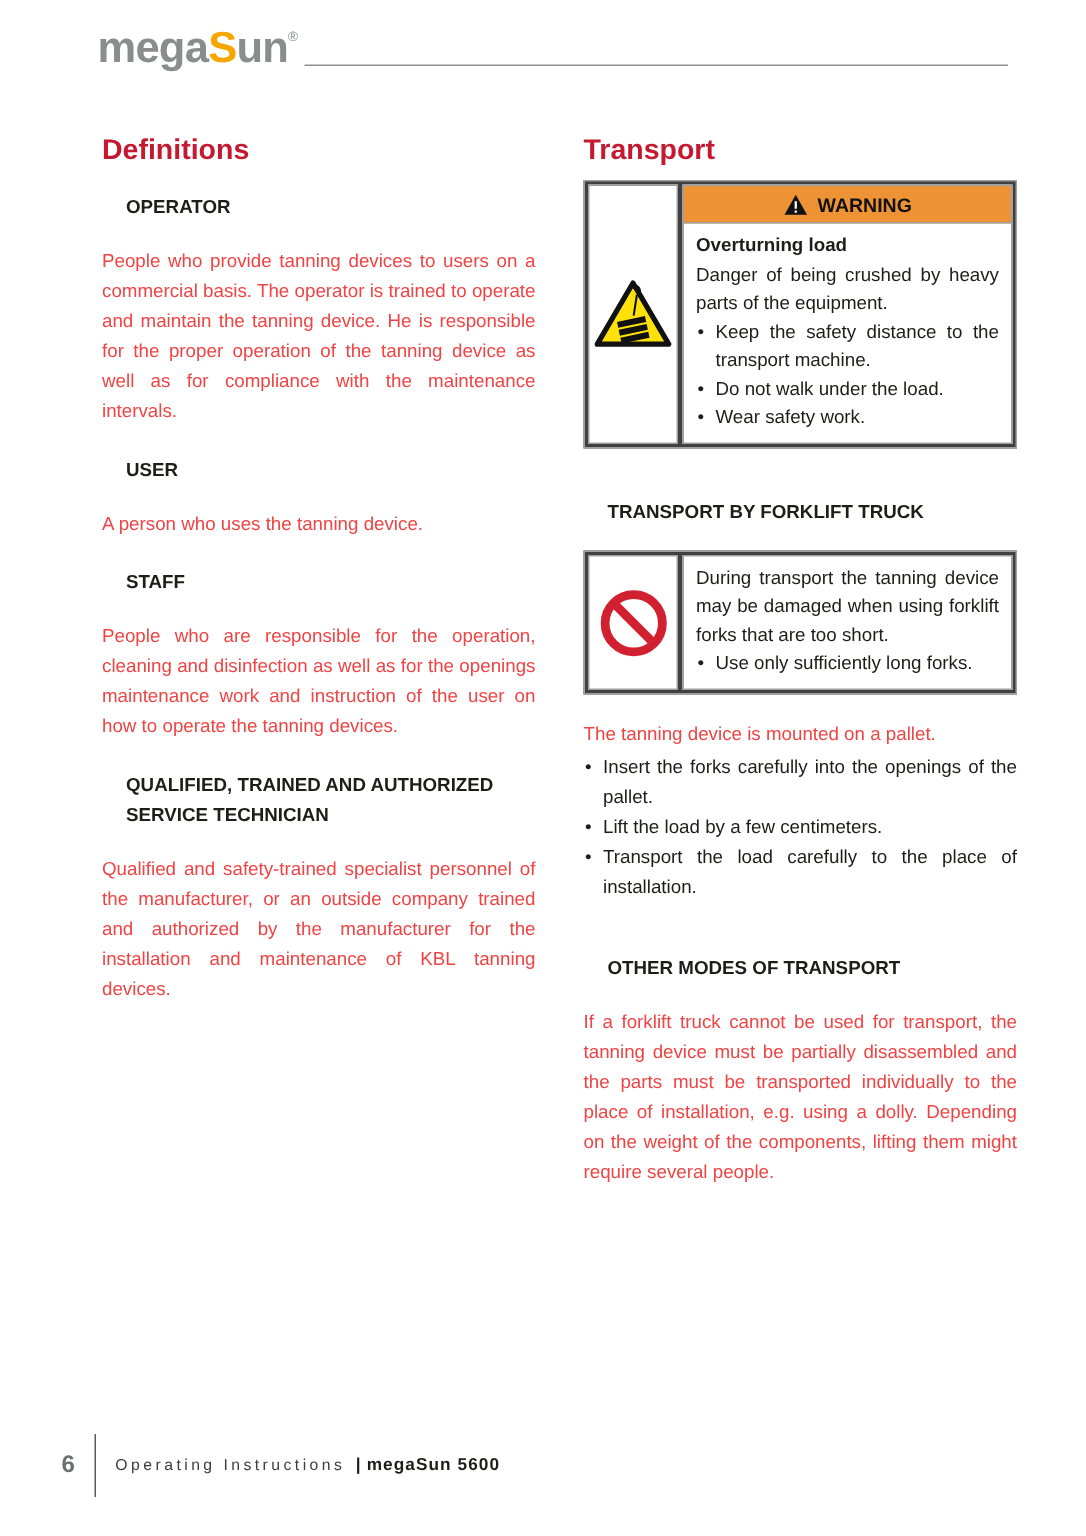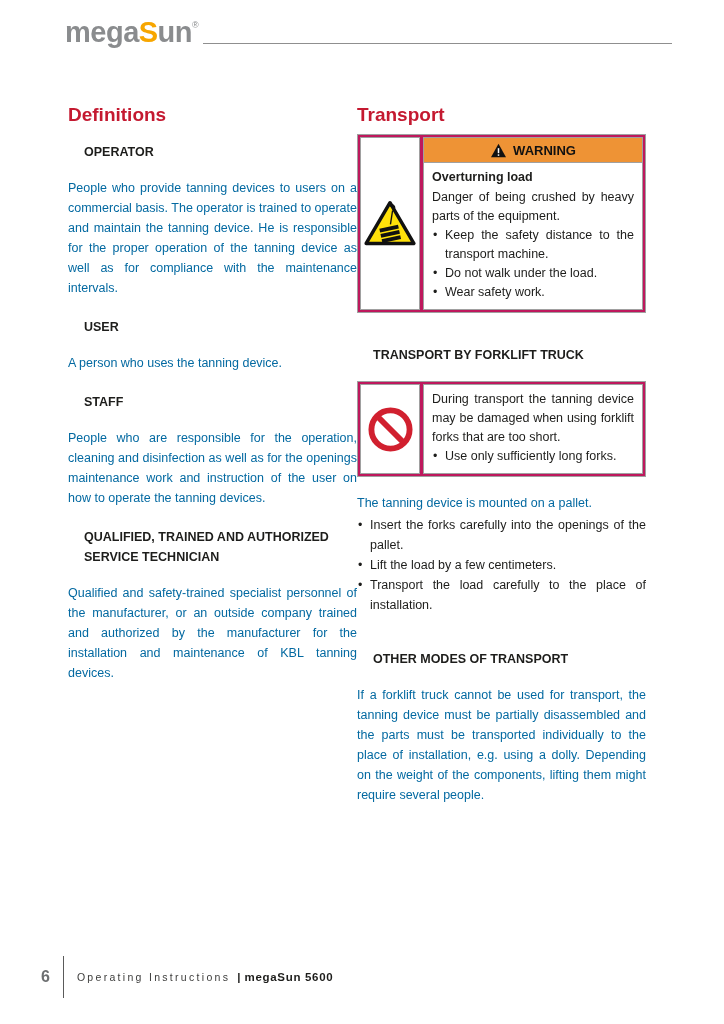--- a/index.html
+++ b/index.html
@@ -9,30 +9,30 @@
   }
 
   
   .masthead { position:absolute; top:18px; left:65px; right:52px; display:flex; align-items:flex-end; }
   .logo { font-size:29px; font-weight:bold; letter-spacing:-0.5px; color:#8a8c8e; line-height:1; white-space:nowrap; }
   .logo .accent { color:#f7a600; }
   .logo .reg { font-size:9px; vertical-align:14px; color:#8a8c8e; font-weight:normal; }
   .head-rule { flex:1 1 auto; height:1px; background:#8f8f8f; margin:0 0 3px 5px; }
 
   
-  .columns { position:absolute; top:104px; left:68px; display:flex; }
+  .columns { position:absolute; top:90px; left:68px; display:flex; gap:32px; }
   .col { width:289px; }
 
   h1.chap { margin:0 0 8px; font-size:19px; line-height:22px; font-weight:bold; color:#c41930; }
   h2.sub { margin:16px; font-size:12.5px; font-weight:bold; line-height:20px; color:#1d1d1b; }
-  p.body { margin:0; font-size:12.5px; line-height:20px; text-align:justify; color:#0369a1; }
+  p.body { margin:0; font-size:12.5px; line-height:20px; text-align:justify; color:#ef4444; }
   .section { margin-bottom:19px; }
 
   
-  .notice { border:1px solid #a0a0a0; background:#be185d; padding:2px; display:grid;
+  .notice { border:1px solid #a0a0a0; background:#404040; padding:2px; display:grid;
             grid-template-columns:60px 1fr; gap:3px; margin-top:3px; }
   .icon-cell { border:1px solid #a0a0a0; display:flex; align-items:center; justify-content:center; background:#fff; }
   .content-cell { border:1px solid #a0a0a0; font-size:12.5px; line-height:19px; background:#fff; }
   .warn-head { height:24px; background:#ee9335; border-bottom:1px solid #a0a0a0;
                display:flex; align-items:center; justify-content:center; gap:6px;
                font-weight:bold; font-size:13px; color:#111; }
   .cell-pad { padding:5px 8px 7px; }
   h3.notice-title { margin:0 0 1px; font-size:12.5px; line-height:19px; }
   .content-cell p { margin:0; text-align:justify; }
 

